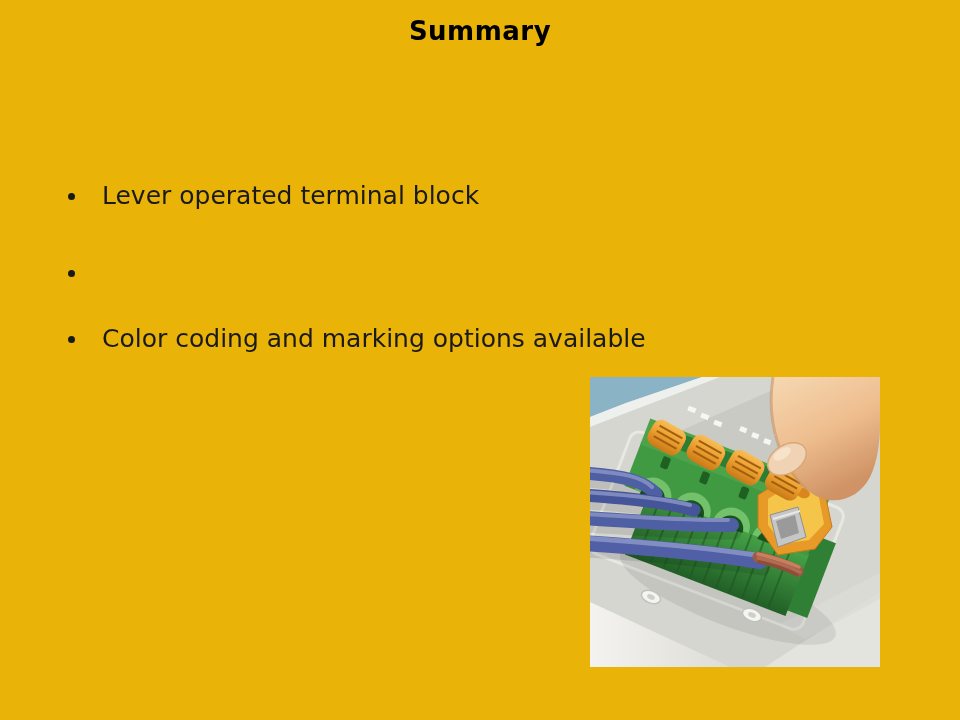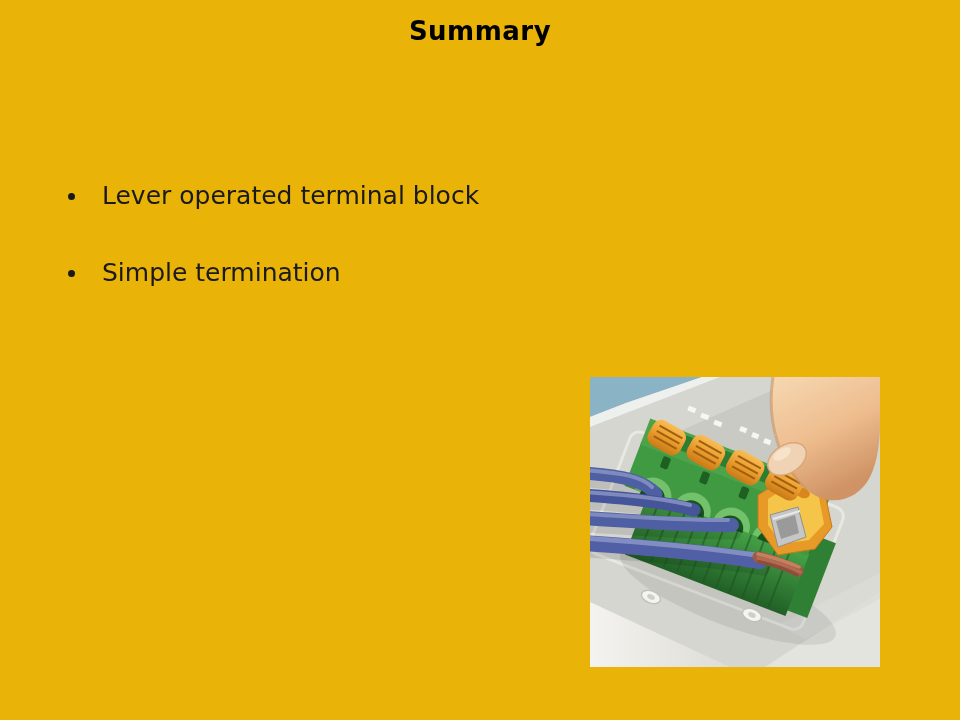--- a/index.html
+++ b/index.html
@@ -67,21 +67,24 @@
 
   <div class="slide-title">Summary</div>
 
   <ul class="bullet-list">
     <li class="bullet-item">
       <span class="bullet-dot"></span>
       <span>Lever operated terminal block</span>
     </li>
     <li class="bullet-item">
       <span class="bullet-dot"></span>
-      <span>Simple termination</span>
+    </li>
+    <li class="bullet-item">
+      <span class="bullet-dot"></span>
+      <span>Color coding and marking options available</span>
     </li>
   </ul>
 
   <div class="product-figure">
     <svg width="290" height="290" viewBox="0 0 290 290" xmlns="http://www.w3.org/2000/svg">
       <defs>
         <linearGradient id="skinGrad" x1="0" y1="0" x2="0.45" y2="1">
           <stop offset="0" stop-color="#f6d8b2"></stop>
           <stop offset="0.55" stop-color="#eebd8e"></stop>
           <stop offset="1" stop-color="#cf9365"></stop>

